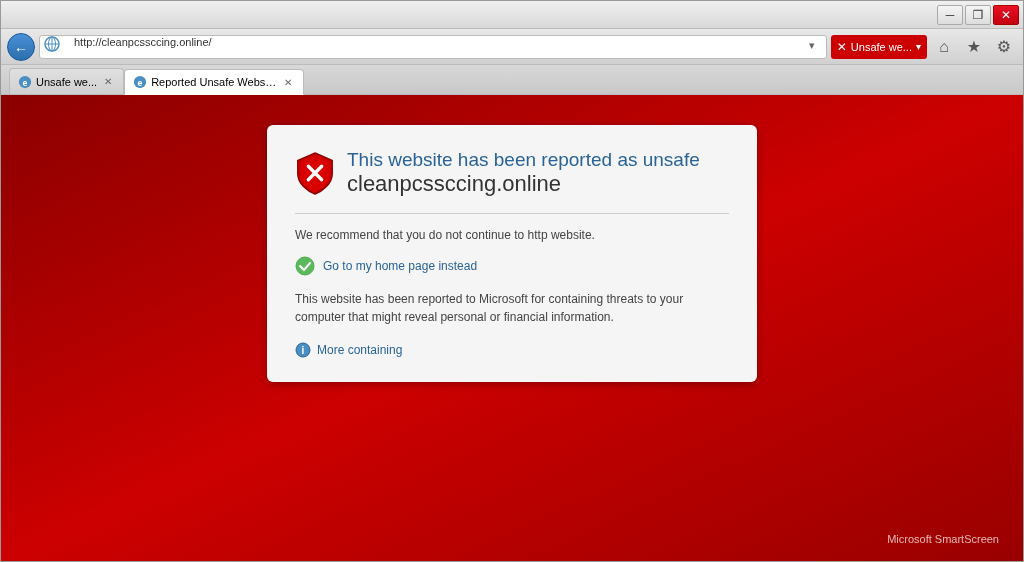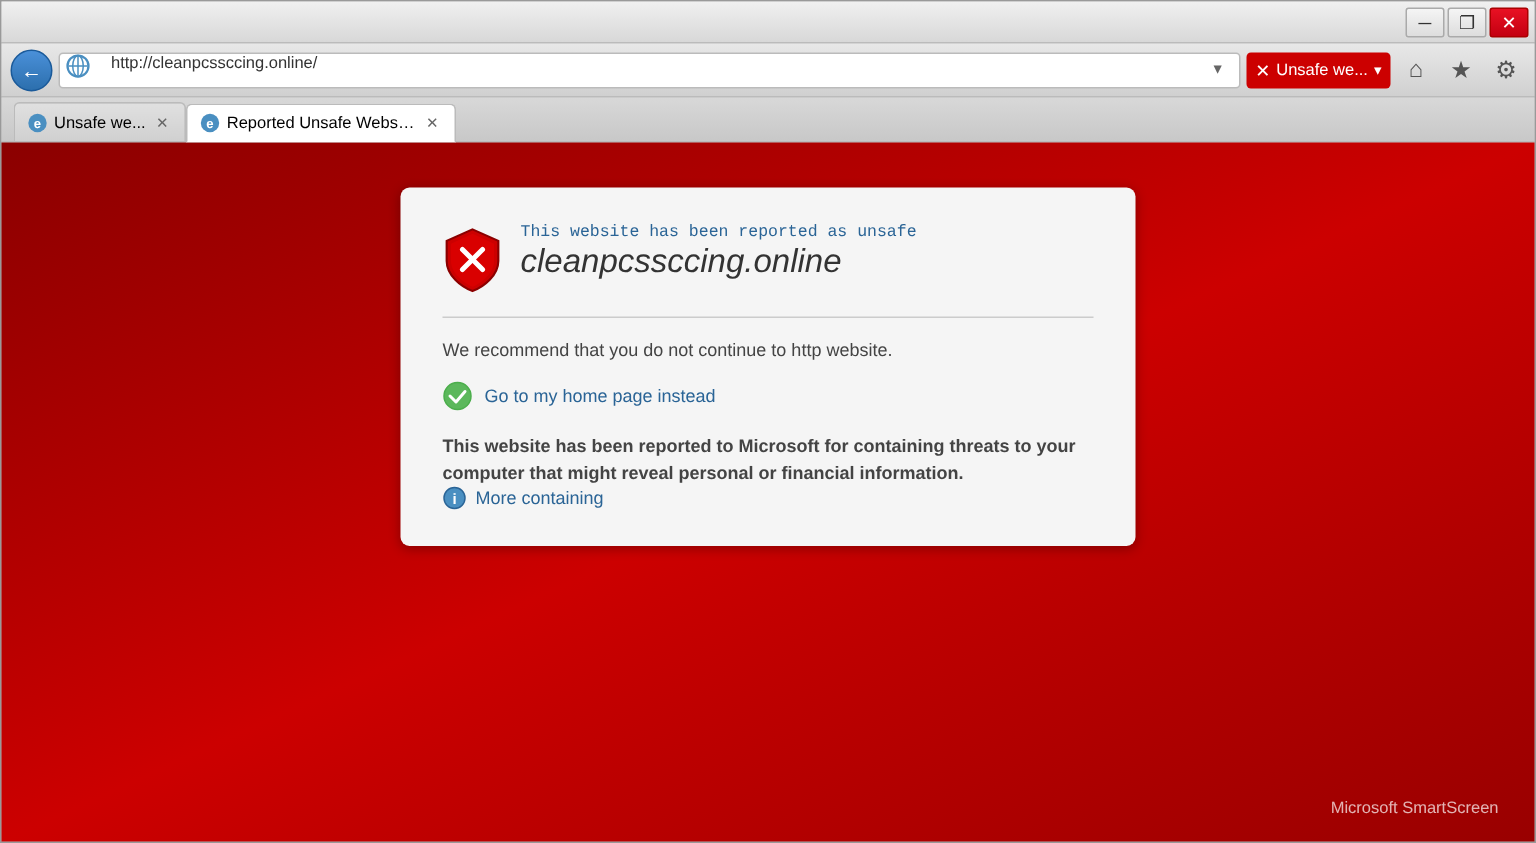--- a/index.html
+++ b/index.html
@@ -246,31 +246,29 @@
       flex-shrink: 0;
       margin-top: 2px;
     }
 
     .warning-title-group {
       display: flex;
       flex-direction: column;
     }
 
     .warning-title {
-      font-size: 11px;
+      font-size: 19px;
       color: #2a6496;
       font-weight: normal;
-      font-family: Liberation Mono, monospace;
     }
 
     .warning-domain {
       font-size: 22px;
       color: #333;
       font-weight: normal;
-      font-style: italic;
     }
 
     .divider {
       border: none;
       border-top: 1px solid #ccc;
       margin: 0 0 14px 0;
     }
 
     .warning-recommendation {
       font-size: 12px;
@@ -292,21 +290,21 @@
     .green-check-icon {
       width: 20px;
       height: 20px;
       flex-shrink: 0;
     }
 
     .warning-description {
       font-size: 12px;
       color: #444;
       line-height: 1.5;
-      font-weight: bold;
+      margin-bottom: 16px;
     }
 
     .more-info-link {
       display: flex;
       align-items: center;
       gap: 6px;
       font-size: 12px;
       color: #2a6496;
       text-decoration: none;
       cursor: pointer;

